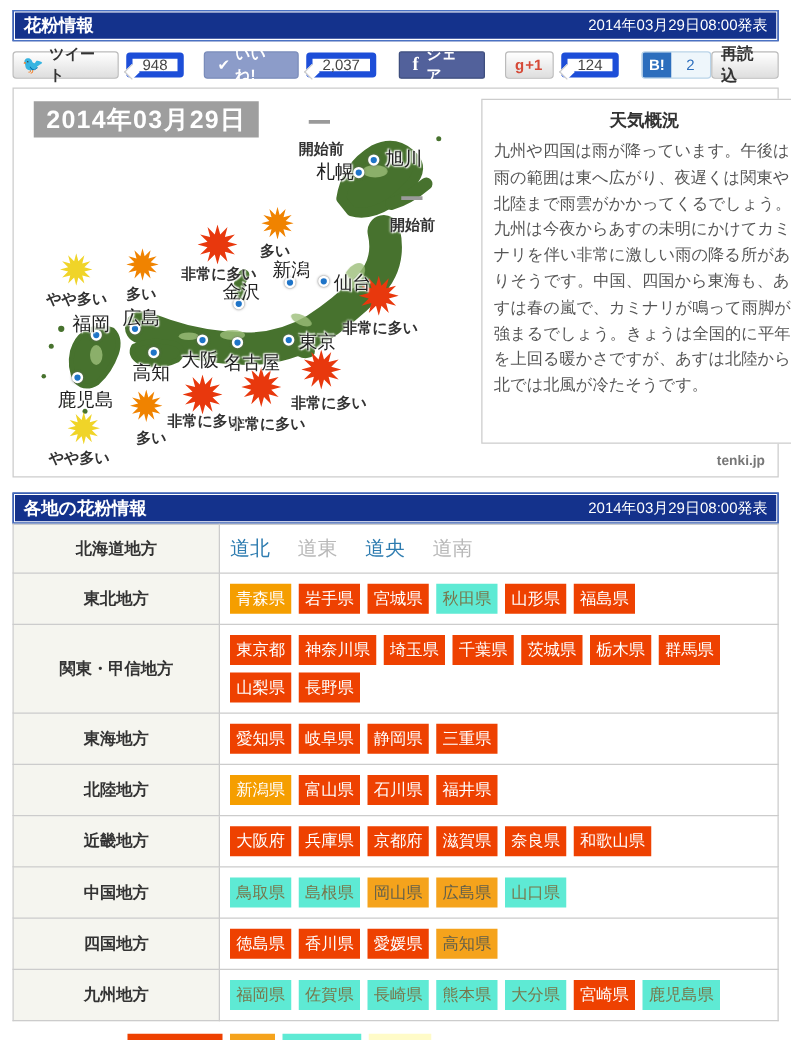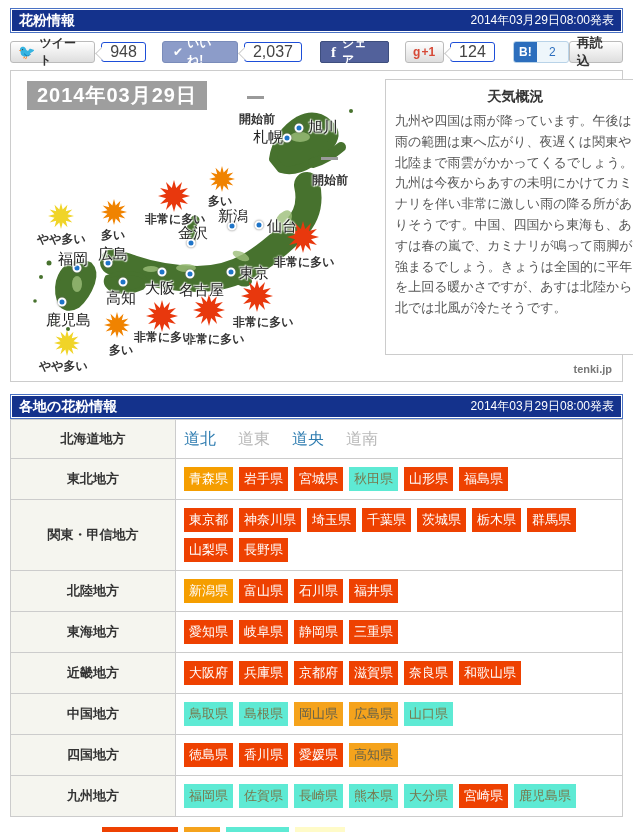--- a/index.html
+++ b/index.html
@@ -22,21 +22,21 @@
 
   
   .social { display:flex; align-items:center; margin:7px 0 6px; height:24px; }
   .btn-tweet, .btn-reload, .btn-gplus {
     display:inline-flex; align-items:center; height:22px; padding:0 7px;
     border:1px solid #bbb; border-radius:3px; font-size:12px; font-weight:bold;
     background:linear-gradient(#ffffff,#dedede); color:#333; cursor:pointer;
   }
   .cnt {
     display:inline-flex; align-items:center; height:20px; padding:0 8px; margin-left:6px;
-    border:1px solid #1d4ed8; border-radius:3px; background:#fff; font-size:16px; color:#444;
+    border:5px solid #1d4ed8; border-radius:3px; background:#fff; font-size:12px; color:#444;
     position:relative;
   }
   .cnt:before {
     content:""; position:absolute; left:-5px; top:6px; width:8px; height:8px;
     background:#fff; border-left:1px solid #ccc; border-bottom:1px solid #ccc;
     transform:rotate(45deg);
   }
   .btn-like {
     display:inline-flex; align-items:center; height:22px; padding:0 10px; margin-left:16px;
     border:1px solid #7a8cba; border-radius:3px; background:#8c9cc9; color:#fff;
@@ -287,26 +287,26 @@
           </tr>
           <tr>
             <td class="region">東北地方</td>
             <td class="cells"><a class="pref lv-high">青森県</a><a class="pref lv-very_high">岩手県</a><a class="pref lv-very_high">宮城県</a><a class="pref lv-slightly">秋田県</a><a class="pref lv-very_high">山形県</a><a class="pref lv-very_high">福島県</a></td>
           </tr>
           <tr>
             <td class="region">関東・甲信地方</td>
             <td class="cells"><a class="pref lv-very_high">東京都</a><a class="pref lv-very_high">神奈川県</a><a class="pref lv-very_high">埼玉県</a><a class="pref lv-very_high">千葉県</a><a class="pref lv-very_high">茨城県</a><a class="pref lv-very_high">栃木県</a><a class="pref lv-very_high">群馬県</a><a class="pref lv-very_high">山梨県</a><a class="pref lv-very_high">長野県</a></td>
           </tr>
           <tr>
+            <td class="region">東海地方</td>
+            <td class="cells"><a class="pref lv-very_high">愛知県</a><a class="pref lv-very_high">岐阜県</a><a class="pref lv-very_high">静岡県</a><a class="pref lv-very_high">三重県</a></td>
+          </tr>
+          <tr>
             <td class="region">北陸地方</td>
             <td class="cells"><a class="pref lv-high">新潟県</a><a class="pref lv-very_high">富山県</a><a class="pref lv-very_high">石川県</a><a class="pref lv-very_high">福井県</a></td>
-          </tr>
-          <tr>
-            <td class="region">東海地方</td>
-            <td class="cells"><a class="pref lv-very_high">愛知県</a><a class="pref lv-very_high">岐阜県</a><a class="pref lv-very_high">静岡県</a><a class="pref lv-very_high">三重県</a></td>
           </tr>
           <tr>
             <td class="region">近畿地方</td>
             <td class="cells"><a class="pref lv-very_high">大阪府</a><a class="pref lv-very_high">兵庫県</a><a class="pref lv-very_high">京都府</a><a class="pref lv-very_high">滋賀県</a><a class="pref lv-very_high">奈良県</a><a class="pref lv-very_high">和歌山県</a></td>
           </tr>
           <tr>
             <td class="region">中国地方</td>
             <td class="cells"><a class="pref lv-slightly">鳥取県</a><a class="pref lv-slightly">島根県</a><a class="pref lv-high_muted">岡山県</a><a class="pref lv-high_muted">広島県</a><a class="pref lv-slightly">山口県</a></td>
           </tr>
           <tr>

